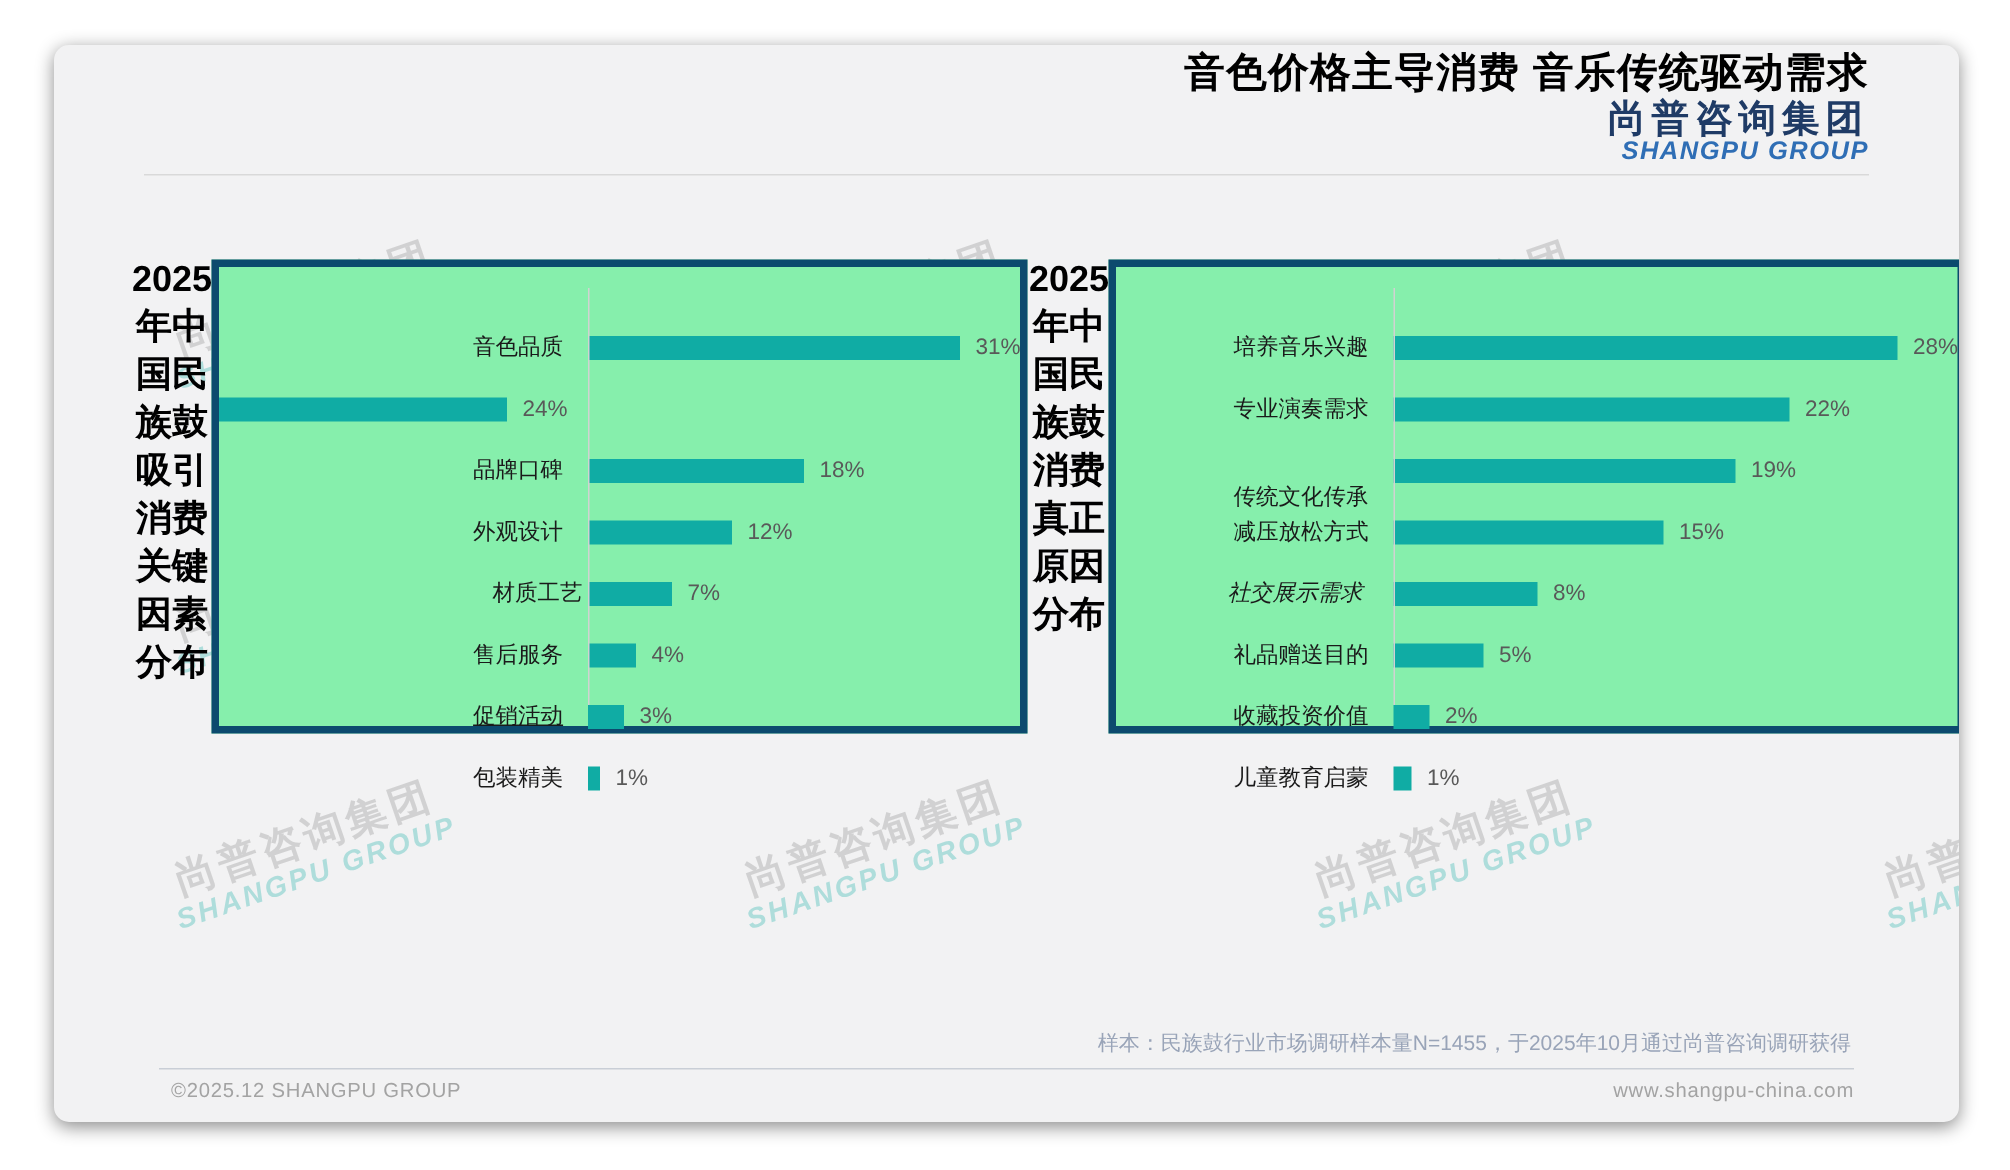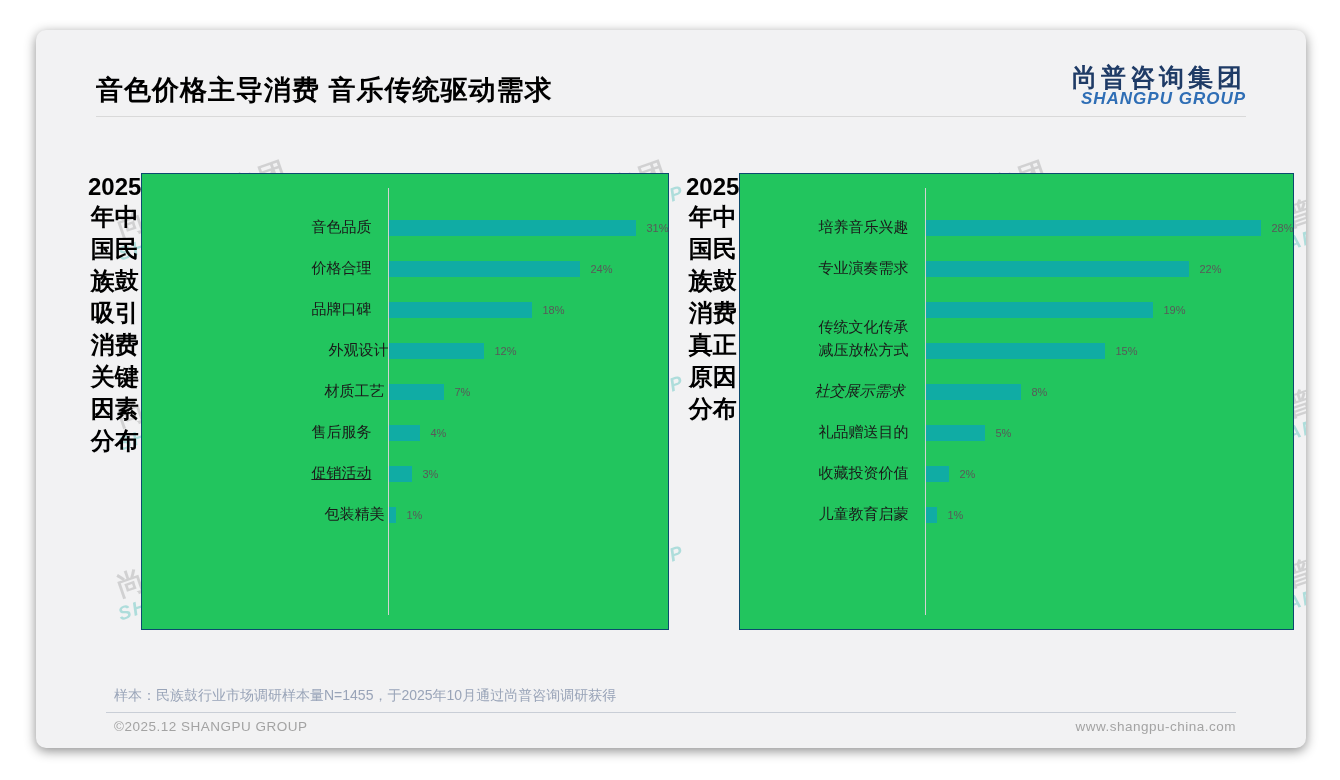--- a/index.html
+++ b/index.html
@@ -20,44 +20,45 @@
   .wm-cn { font-size:27px; font-weight:bold; letter-spacing:3px; color:rgba(125,125,125,0.28); white-space:nowrap; }
   .wm-en { font-size:19px; font-weight:bold; font-style:italic; letter-spacing:2px; color:rgba(16,172,164,0.30); white-space:nowrap; margin-top:-3px; }
 
   .content { position:relative; z-index:1; height:100%; display:flex; flex-direction:column; }
 
   
   .header {
     display:flex; justify-content:space-between; align-items:flex-end;
     height:87px; margin:0 60px; padding-bottom:8px;
     border-bottom:1px solid #d9d9d9;
+    flex-direction:column;
   }
   .main-title { font-size:27px; font-weight:bold; color:#000; letter-spacing:1px; }
   .logo { text-align:right; line-height:1.05; }
   .logo-cn { font-size:25px; font-weight:bold; letter-spacing:4px; color:#1f3b66; }
   .logo-en { font-size:17px; font-weight:bold; font-style:italic; letter-spacing:1px; color:#2f6eb5; }
 
   
   .charts-row { display:flex; gap:18px; margin:56px 52px 0 52px; }
   .chart-block { display:flex; flex-direction:row; }
   .chart-block.left { width:580px; }
   .chart-block.right { width:568px; }
   .chart-title { text-align:center; font-size:24px; font-weight:bold; color:#000; margin-bottom:38px; }
   .panel {
-    position:relative; height:457px; border:1px solid #0c4a6e; background:#22c55e;
+    position:relative; height:316px; border:5px solid #0c4a6e; background:#86efac;
     padding-top:33px;
   }
   .axis { position:absolute; top:14px; bottom:14px; width:1px; background:#d2d2d2; }
   .bar-row { display:flex; align-items:center; height:41px; }
   .cat-label { font-size:15px; color:#1a1a1a; text-align:right; white-space:nowrap; }
   .bar { height:16px; background:#10aca4; }
-  .val-label { font-size:11px; color:#595959; margin-left:10px; white-space:nowrap; }
-
-  
-  .footer { margin-top:auto; padding:0 0 14px 0; }
+  .val-label { font-size:15px; color:#595959; margin-left:10px; white-space:nowrap; }
+
+  
+  .footer { margin-top:auto; padding:0 0 14px 0;text-align:right; }
   .sample-note { margin:0 72px 7px 78px; font-size:14px; color:#99a4b8; }
   .footer-divider { height:1px; background:#c9ced6; margin:0 70px; }
   .footer-row { display:flex; justify-content:space-between; margin:6px 70px 0 78px; }
   .footer-left, .footer-right { font-size:13.5px; color:#a3a3a3; letter-spacing:0.5px; }
 </style>
 </head>
 <body>
 
 <div class="stage">
   <div class="slide">
@@ -128,51 +129,50 @@
         <div class="chart-block left">
           <div class="chart-title">2025年中国民族鼓吸引消费关键因素分布</div>
           <div class="panel">
               <div class="axis" style="left: 246px;"></div>
               <div class="bar-row">
                 <div class="cat-label" style="width: 246px; padding-right: 17px;">音色品质</div>
                 <div class="bar" style="width: 248px; background: rgb(16, 172, 164);"></div>
                 <div class="val-label">31%</div>
               </div>
               <div class="bar-row">
-                <div class="cat-label" style="width: 246px; padding-right: 17px;">价格合理</div>
                 <div class="bar" style="width: 192px; background: rgb(16, 172, 164);"></div>
                 <div class="val-label">24%</div>
               </div>
               <div class="bar-row">
                 <div class="cat-label" style="width: 246px; padding-right: 17px;">品牌口碑</div>
                 <div class="bar" style="width: 144px; background: rgb(16, 172, 164);"></div>
                 <div class="val-label">18%</div>
               </div>
               <div class="bar-row">
-                <div class="cat-label" style="width: 246px;  font-family: Liberation Mono, monospace;">外观设计</div>
+                <div class="cat-label" style="width: 246px; padding-right: 17px; font-family: Liberation Mono, monospace;">外观设计</div>
                 <div class="bar" style="width: 96px; background: rgb(16, 172, 164);"></div>
                 <div class="val-label">12%</div>
               </div>
               <div class="bar-row">
                 <div class="cat-label" style="width: 246px; padding-right: 4px;">材质工艺</div>
                 <div class="bar" style="width: 56px; background: rgb(16, 172, 164);"></div>
                 <div class="val-label">7%</div>
               </div>
               <div class="bar-row">
                 <div class="cat-label" style="width: 246px; padding-right: 17px;">售后服务</div>
                 <div class="bar" style="width: 32px; background: rgb(16, 172, 164);"></div>
                 <div class="val-label">4%</div>
               </div>
               <div class="bar-row">
                 <div class="cat-label" style="width: 246px; padding-right: 17px; text-decoration: underline;">促销活动</div>
                 <div class="bar" style="width: 24px; background: rgb(16, 172, 164);"></div>
                 <div class="val-label">3%</div>
               </div>
               <div class="bar-row">
-                <div class="cat-label" style="width: 246px; padding-right: 4px;">包装精美</div>
+                <div class="cat-label" style="width: 246px; padding-right: 17px;">包装精美</div>
                 <div class="bar" style="width: 8px; background: rgb(16, 172, 164);"></div>
                 <div class="val-label">1%</div>
               </div>
             </div>
         </div>
 
         <div class="chart-block right">
           <div class="chart-title">2025年中国民族鼓消费真正原因分布</div>
           <div class="panel">
               <div class="axis" style="left: 185px;"></div>

